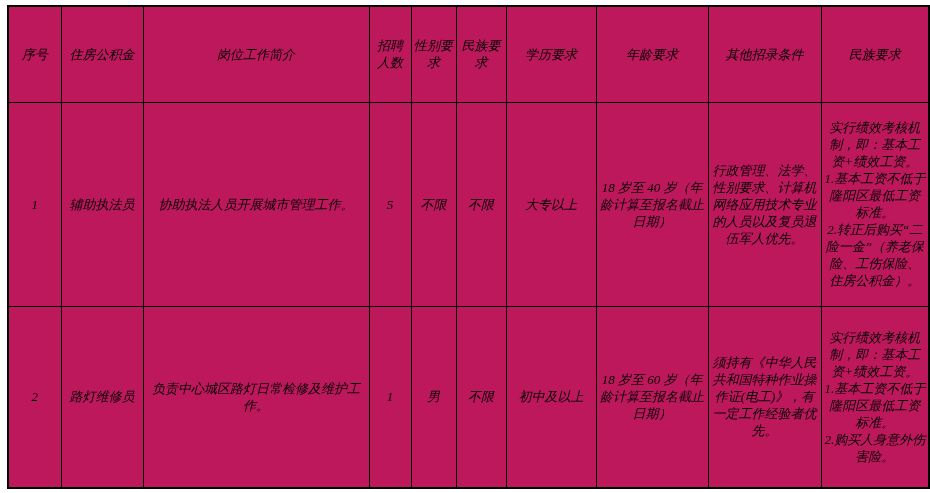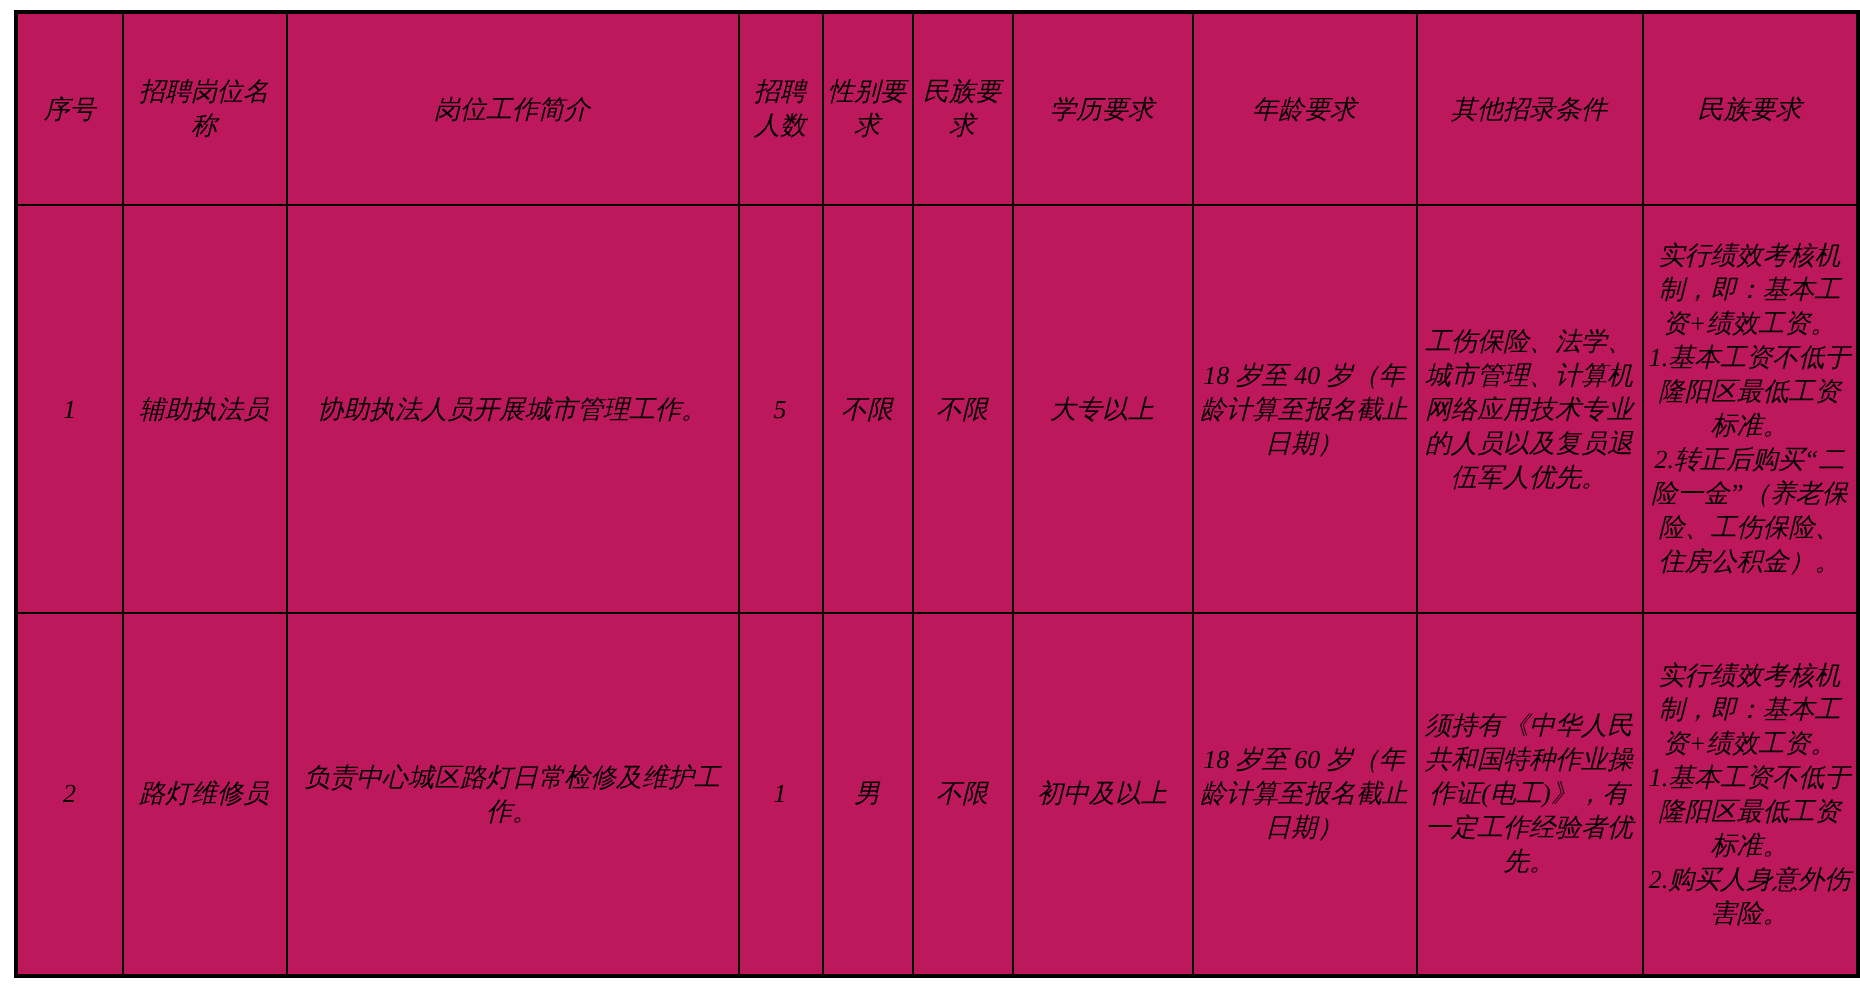--- a/index.html
+++ b/index.html
@@ -59,40 +59,40 @@
       <col style="width:45px">
       <col style="width:50px">
       <col style="width:90px">
       <col style="width:112px">
       <col style="width:113px">
       <col style="width:108px">
     </colgroup>
     <tbody>
       <tr class="header-row">
         <th>序号</th>
-        <th>招聘岗位名称</th>
+        <th>住房公积金</th>
         <th>岗位工作简介</th>
         <th>招聘人数</th>
         <th>性别要求</th>
         <th>民族要求</th>
         <th>学历要求</th>
         <th>年龄要求</th>
         <th>其他招录条件</th>
         <th>民族要求</th>
       </tr>
       <tr class="row-1">
         <td class="c-index">1</td>
         <td class="c-position">辅助执法员</td>
         <td class="c-desc">协助执法人员开展城市管理工作。</td>
         <td class="c-count">5</td>
         <td class="c-gender">不限</td>
         <td class="c-ethnicity">不限</td>
         <td class="c-education">大专以上</td>
         <td class="c-age">18 岁至 40 岁（年龄计算至报名截止日期）</td>
-        <td class="c-cond c-cond-left">工伤保险、法学、城市管理、计算机网络应用技术专业的人员以及复员退伍军人优先。</td>
+        <td class="c-cond c-cond-left">行政管理、法学、性别要求、计算机网络应用技术专业的人员以及复员退伍军人优先。</td>
         <td class="c-salary">实行绩效考核机制，即：基本工资+绩效工资。
 1.基本工资不低于隆阳区最低工资标准。
 2.转正后购买“二险一金”（养老保险、工伤保险、住房公积金）。</td>
       </tr>
       <tr class="row-2">
         <td class="c-index">2</td>
         <td class="c-position">路灯维修员</td>
         <td class="c-desc">负责中心城区路灯日常检修及维护工作。</td>
         <td class="c-count">1</td>
         <td class="c-gender">男</td>

